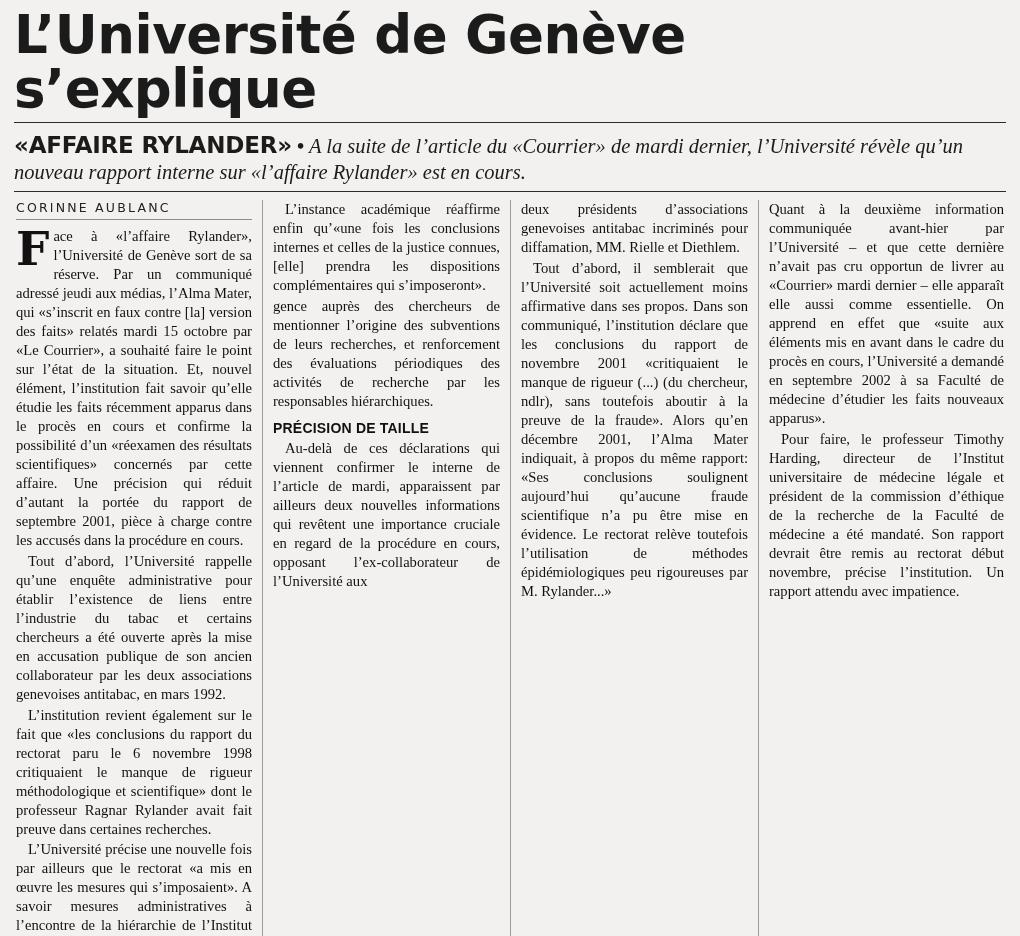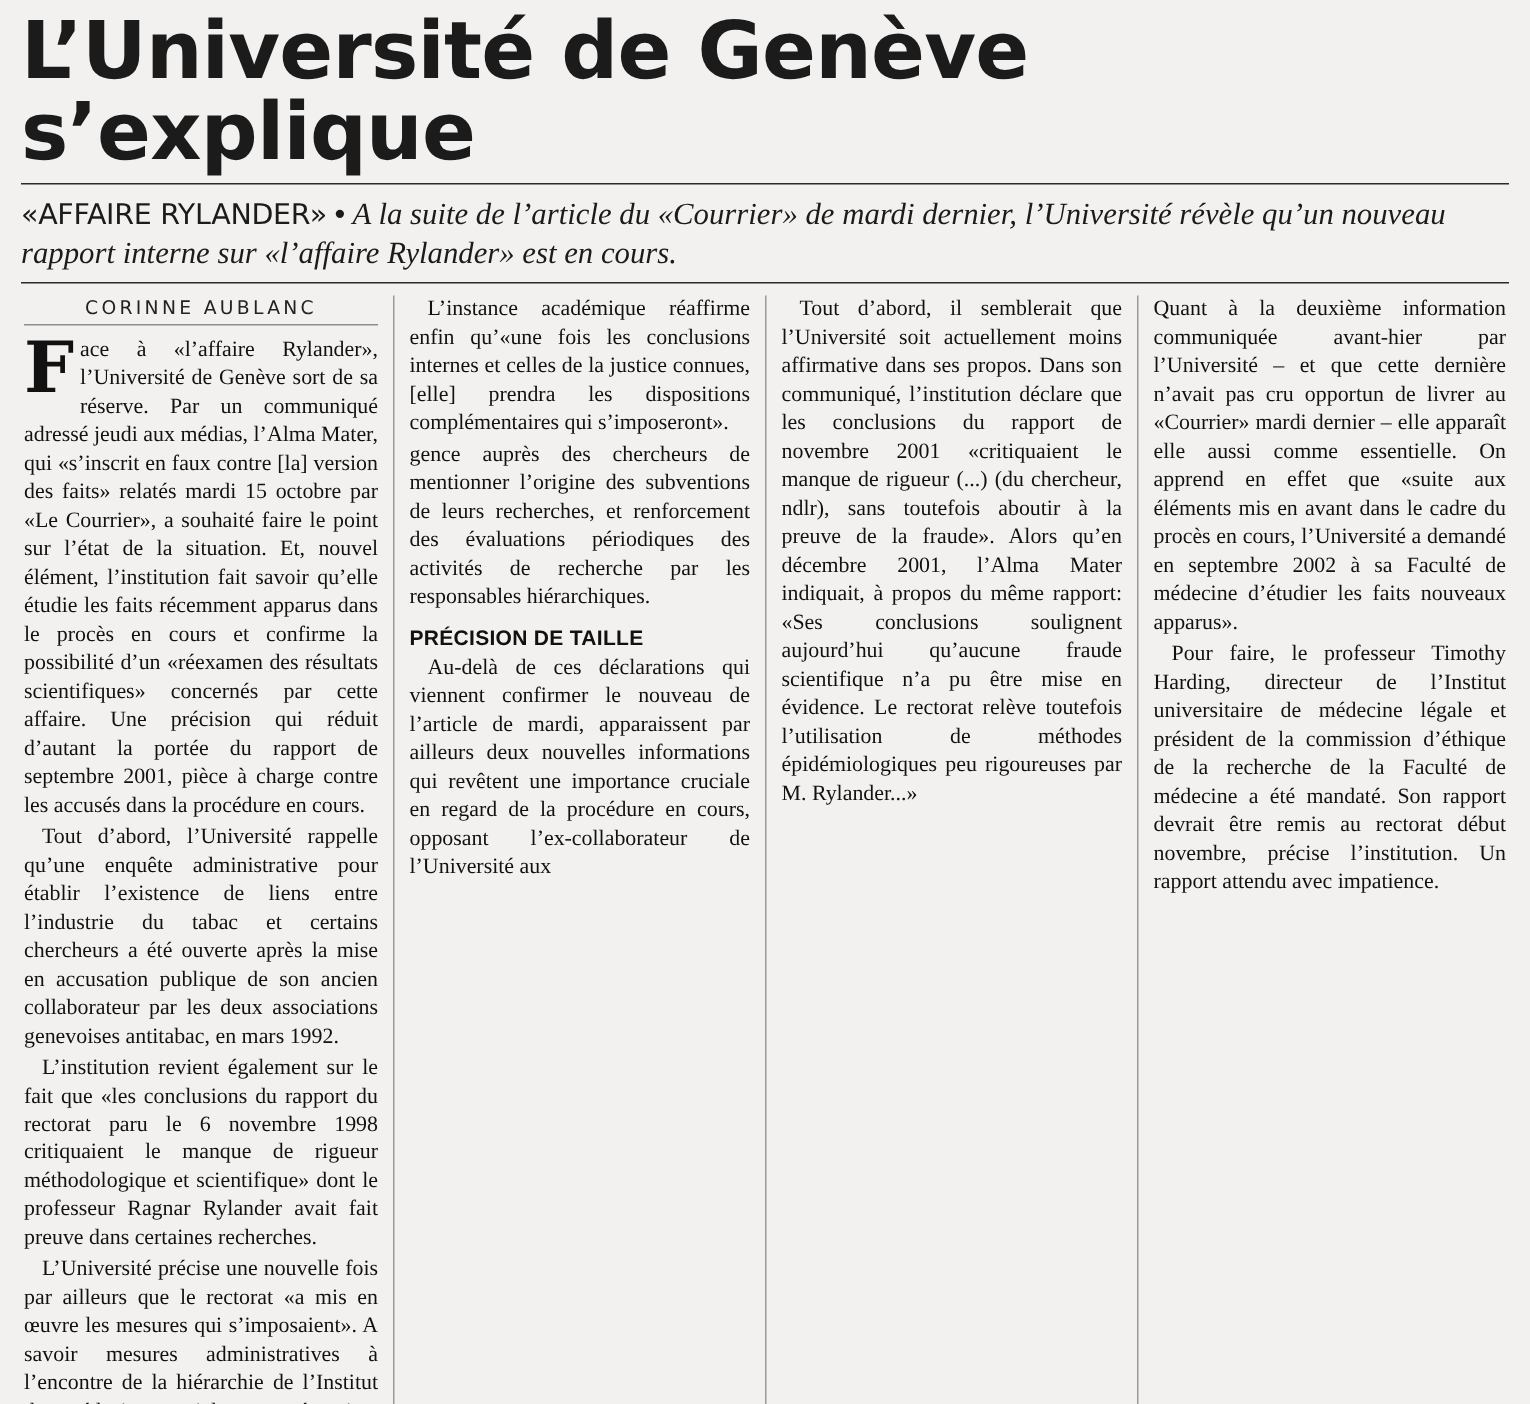--- a/index.html
+++ b/index.html
@@ -46,22 +46,22 @@
     font-family: "Liberation Serif", serif;
     font-size: 20.5px;
     line-height: 1.25;
     font-style: italic;
     color: #1b1b1b;
     margin-bottom: 6px;
   }
   .standfirst .kicker {
     font-family: "DejaVu Sans", sans-serif;
     font-style: normal;
-    font-weight: normal;
-    font-size: 19px;
+    font-weight: bold;
+    font-size: 23px;
     letter-spacing: -0.2px;
   }
   .standfirst .bullet {
     font-style: normal;
     font-weight: bold;
   }
 
   
   .cols {
     display: flex;
@@ -75,21 +75,20 @@
     position: relative;
   }
   .col + .col { border-left: 1px solid #9a9a9a; }
   .col:first-child { padding-left: 2px; }
   .col:last-child { padding-right: 2px; }
 
   .byline {
     font-family: "DejaVu Sans", sans-serif;
     font-size: 12.5px;
     letter-spacing: 2.2px;
-    text-align: center;
     color: #222;
     padding-bottom: 4px;
     border-bottom: 1px solid #8d8d8d;
     margin-bottom: 7px;
   }
 
   p.body {
     font-family: "Liberation Serif", serif;
     font-size: 14.6px;
     line-height: 1.30;
@@ -150,24 +149,25 @@
       </p>
       <p class="body">Tout d’abord, l’Université rappelle qu’une enquête administrative pour établir l’existence de liens entre l’industrie du tabac et certains chercheurs a été ouverte après la mise en accusation publique de son ancien collaborateur par les deux associations genevoises antitabac, en mars 1992.</p>
       <p class="body">L’institution revient également sur le fait que «les conclusions du rapport du rectorat paru le 6 novembre 1998 critiquaient le manque de rigueur méthodologique et scientifique» dont le professeur Ragnar Rylander avait fait preuve dans certaines recherches.</p>
       <p class="body">L’Université précise une nouvelle fois par ailleurs que le rectorat «a mis en œuvre les mesures qui s’imposaient». A savoir mesures administratives à l’encontre de la hiérarchie de l’Institut de médecine sociale et préventive, recommandations à tous les membres de l’Université de ne plus accepter de financements provenant de l’industrie du tabac, exi-</p>
     </div>
 
     <div class="col">
       <p class="body">L’instance académique réaffirme enfin qu’«une fois les conclusions internes et celles de la justice connues, [elle] prendra les dispositions complémentaires qui s’imposeront».</p>
       <p class="body noindent">gence auprès des chercheurs de mentionner l’origine des subventions de leurs recherches, et renforcement des évaluations périodiques des activités de recherche par les responsables hiérarchiques.</p>
       <div class="subhead">PRÉCISION DE TAILLE</div>
-      <p class="body">Au-delà de ces déclarations qui viennent confirmer le nouveau de l’article de mardi, apparaissent par ailleurs deux nouvelles informations qui revêtent une importance cruciale en regard de la procédure en cours, opposant l’ex-collaborateur de l’Université aux</p>
+      <p class="body">Au-delà de ces déclarations qui viennent confirmer le interne de l’article de mardi, apparaissent par ailleurs deux nouvelles informations qui revêtent une importance cruciale en regard de la procédure en cours, opposant l’ex-collaborateur de l’Université aux</p>
     </div>
 
     <div class="col">
+      <p class="body noindent">deux présidents d’associations genevoises antitabac incriminés pour diffamation, MM. Rielle et Diethlem.</p>
       <p class="body">Tout d’abord, il semblerait que l’Université soit actuellement moins affirmative dans ses propos. Dans son communiqué, l’institution déclare que les conclusions du rapport de novembre 2001 «critiquaient le manque de rigueur (...) (du chercheur, ndlr), sans toutefois aboutir à la preuve de la fraude». Alors qu’en décembre 2001, l’Alma Mater indiquait, à propos du même rapport: «Ses conclusions soulignent aujourd’hui qu’aucune fraude scientifique n’a pu être mise en évidence. Le rectorat relève toutefois l’utilisation de méthodes épidémiologiques peu rigoureuses par M. Rylander...»</p>
     </div>
 
     <div class="col">
       <p class="body noindent">Quant à la deuxième information communiquée avant-hier par l’Université – et que cette dernière n’avait pas cru opportun de livrer au «Courrier» mardi dernier – elle apparaît elle aussi comme essentielle. On apprend en effet que «suite aux éléments mis en avant dans le cadre du procès en cours, l’Université a demandé en septembre 2002 à sa Faculté de médecine d’étudier les faits nouveaux apparus».</p>
       <p class="body">Pour faire, le professeur Timothy Harding, directeur de l’Institut universitaire de médecine légale et président de la commission d’éthique de la recherche de la Faculté de médecine a été mandaté. Son rapport devrait être remis au rectorat début novembre, précise l’institution. Un rapport attendu avec impatience.</p>
     </div>
 
   </div>
 

